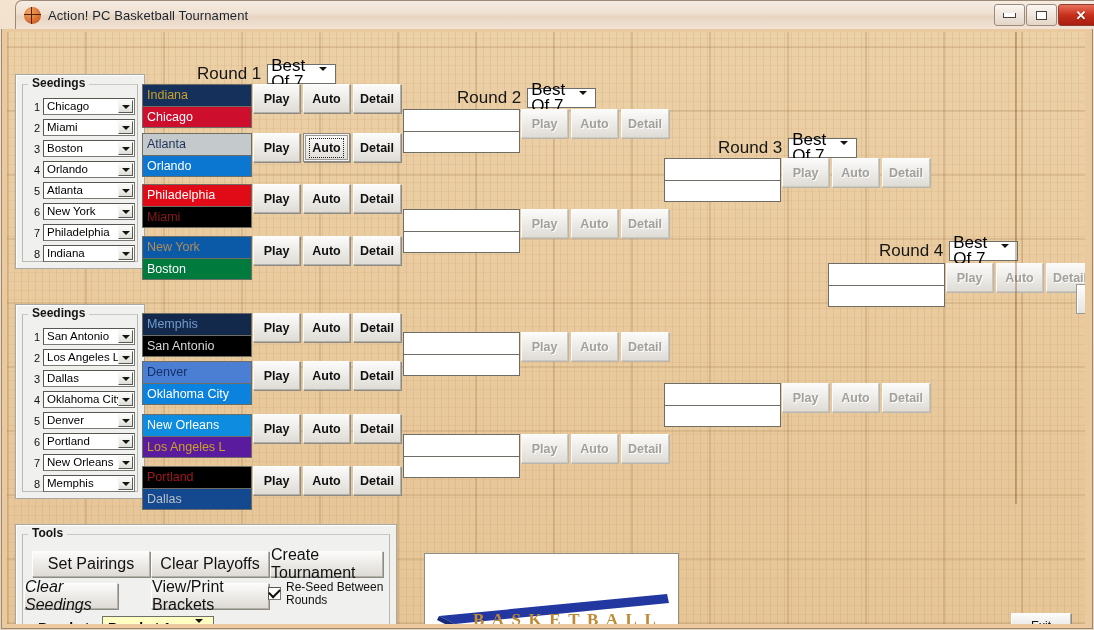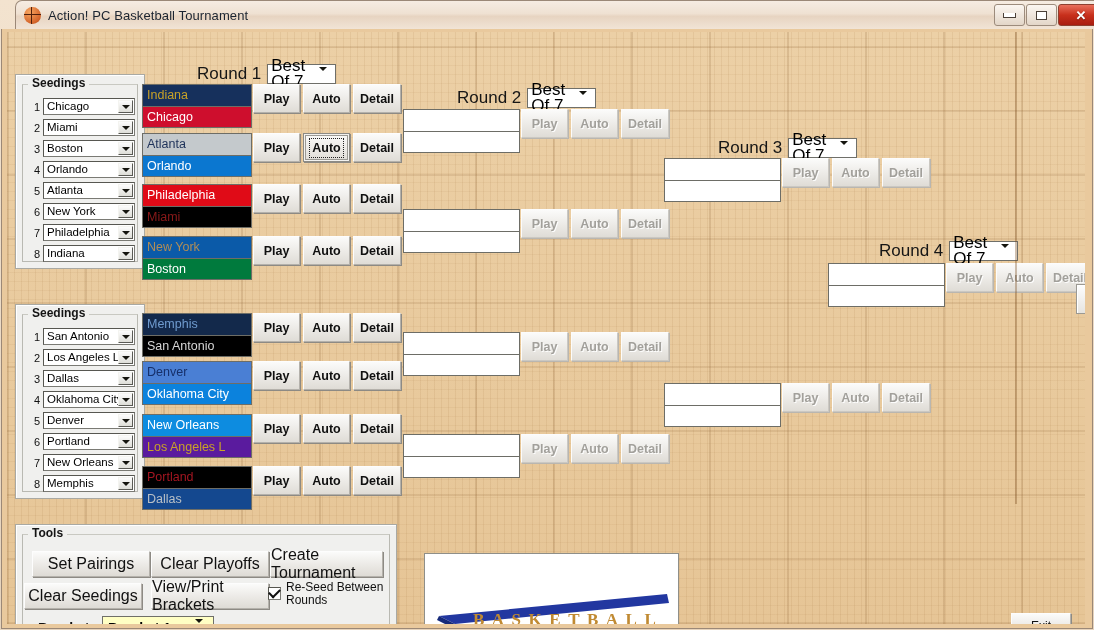--- a/index.html
+++ b/index.html
@@ -696,21 +696,21 @@
         <div class="toolbtn" style="left:16px;top:26px;width:118px;">
             <span>Set Pairings</span>
           </div>
         <div class="toolbtn" style="left:135px;top:26px;width:118px;">
             <span>Clear Playoffs</span>
           </div>
         <div class="toolbtn" style="left:254px;top:26px;width:113px;">
             <span>Create Tournament</span>
           </div>
 
-        <div class="toolbtn" style="left:8px;top:58px;width:118px;">
+        <div class="toolbtn" style="left:8px;top:58px;width:94px;font-style:italic;">
             <span>Clear Seedings</span>
           </div>
         <div class="toolbtn" style="left:135px;top:58px;width:118px;">
             <span>View/Print Brackets</span>
           </div>
 
         <div class="chk" style="left:252px;top:62px;">
             <span class="mark"></span>
           </div>
         <div style="position:absolute;left:270px;top:56px;font-size:12px;color:#111;line-height:13px;">

